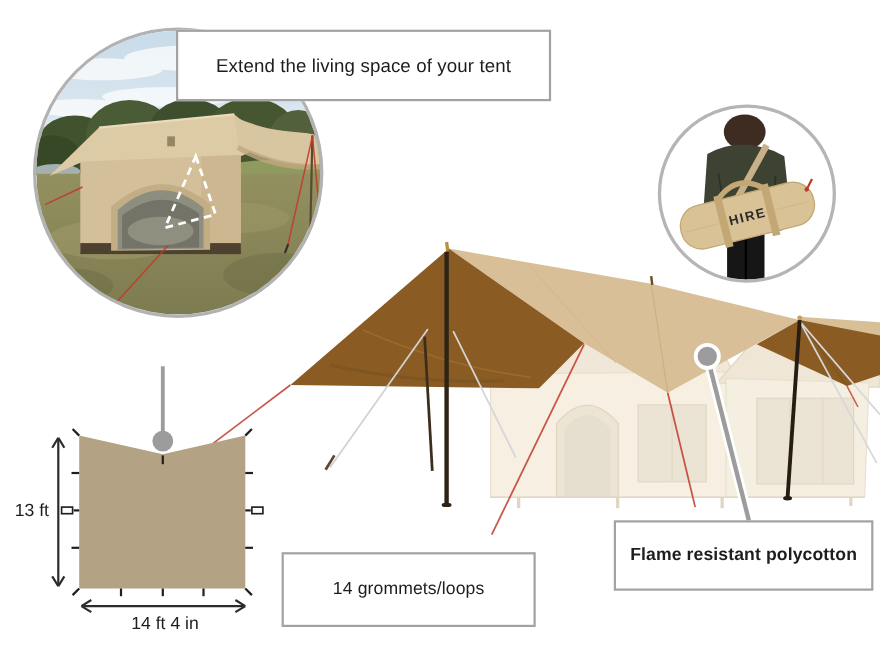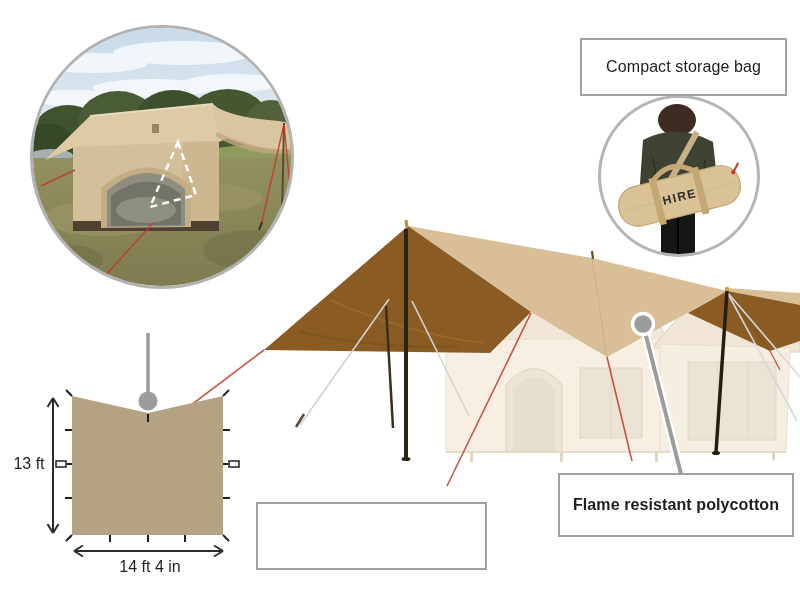--- a/index.html
+++ b/index.html
@@ -200,26 +200,27 @@
         <rect x="52" y="74" width="7" height="48" fill="#c3a876"></rect>
         <rect x="96" y="74" width="7" height="48" fill="#c3a876"></rect>
         <path d="M55,78 Q77,58 99,78" stroke="#c3a876" stroke-width="5" fill="none"></path>
         <text x="78" y="103" text-anchor="middle" font-size="12" font-weight="bold" fill="#2a2a2a" letter-spacing="1.5">HIRE</text>
         <circle cx="136" cy="88" r="2" fill="#c0392b"></circle>
         <line x1="136" y1="88" x2="143" y2="80" stroke="#c0392b" stroke-width="2"></line>
       </g>
     </svg>
   </div>
 
-
-  <div class="callout co-compact">
-    <span>Compact storage bag</span>
-  </div>
+  <div class="callout co-extend">
+    <span>Extend the living space of your tent</span>
+  </div>
+
 
 
   <div class="callout co-custom">
+    <span>14 grommets/loops</span>
   </div>
 
   <div class="callout co-flame">
     <span>Flame resistant polycotton</span>
   </div>
 
 </div>
 
 </body></html>

